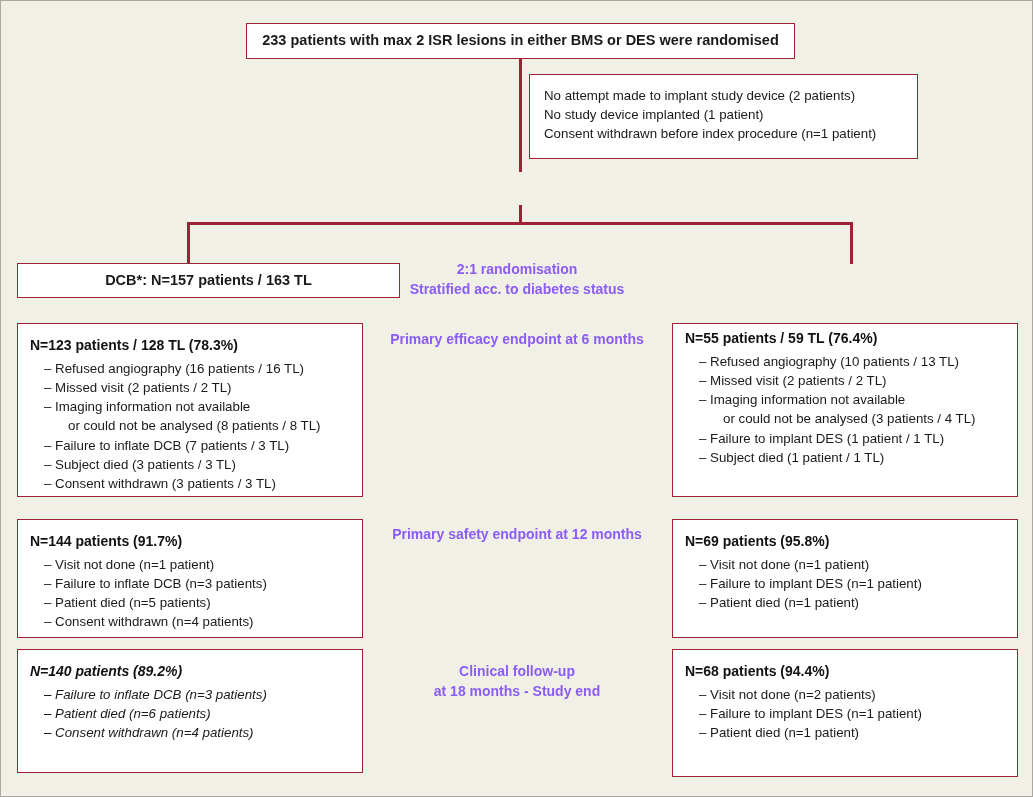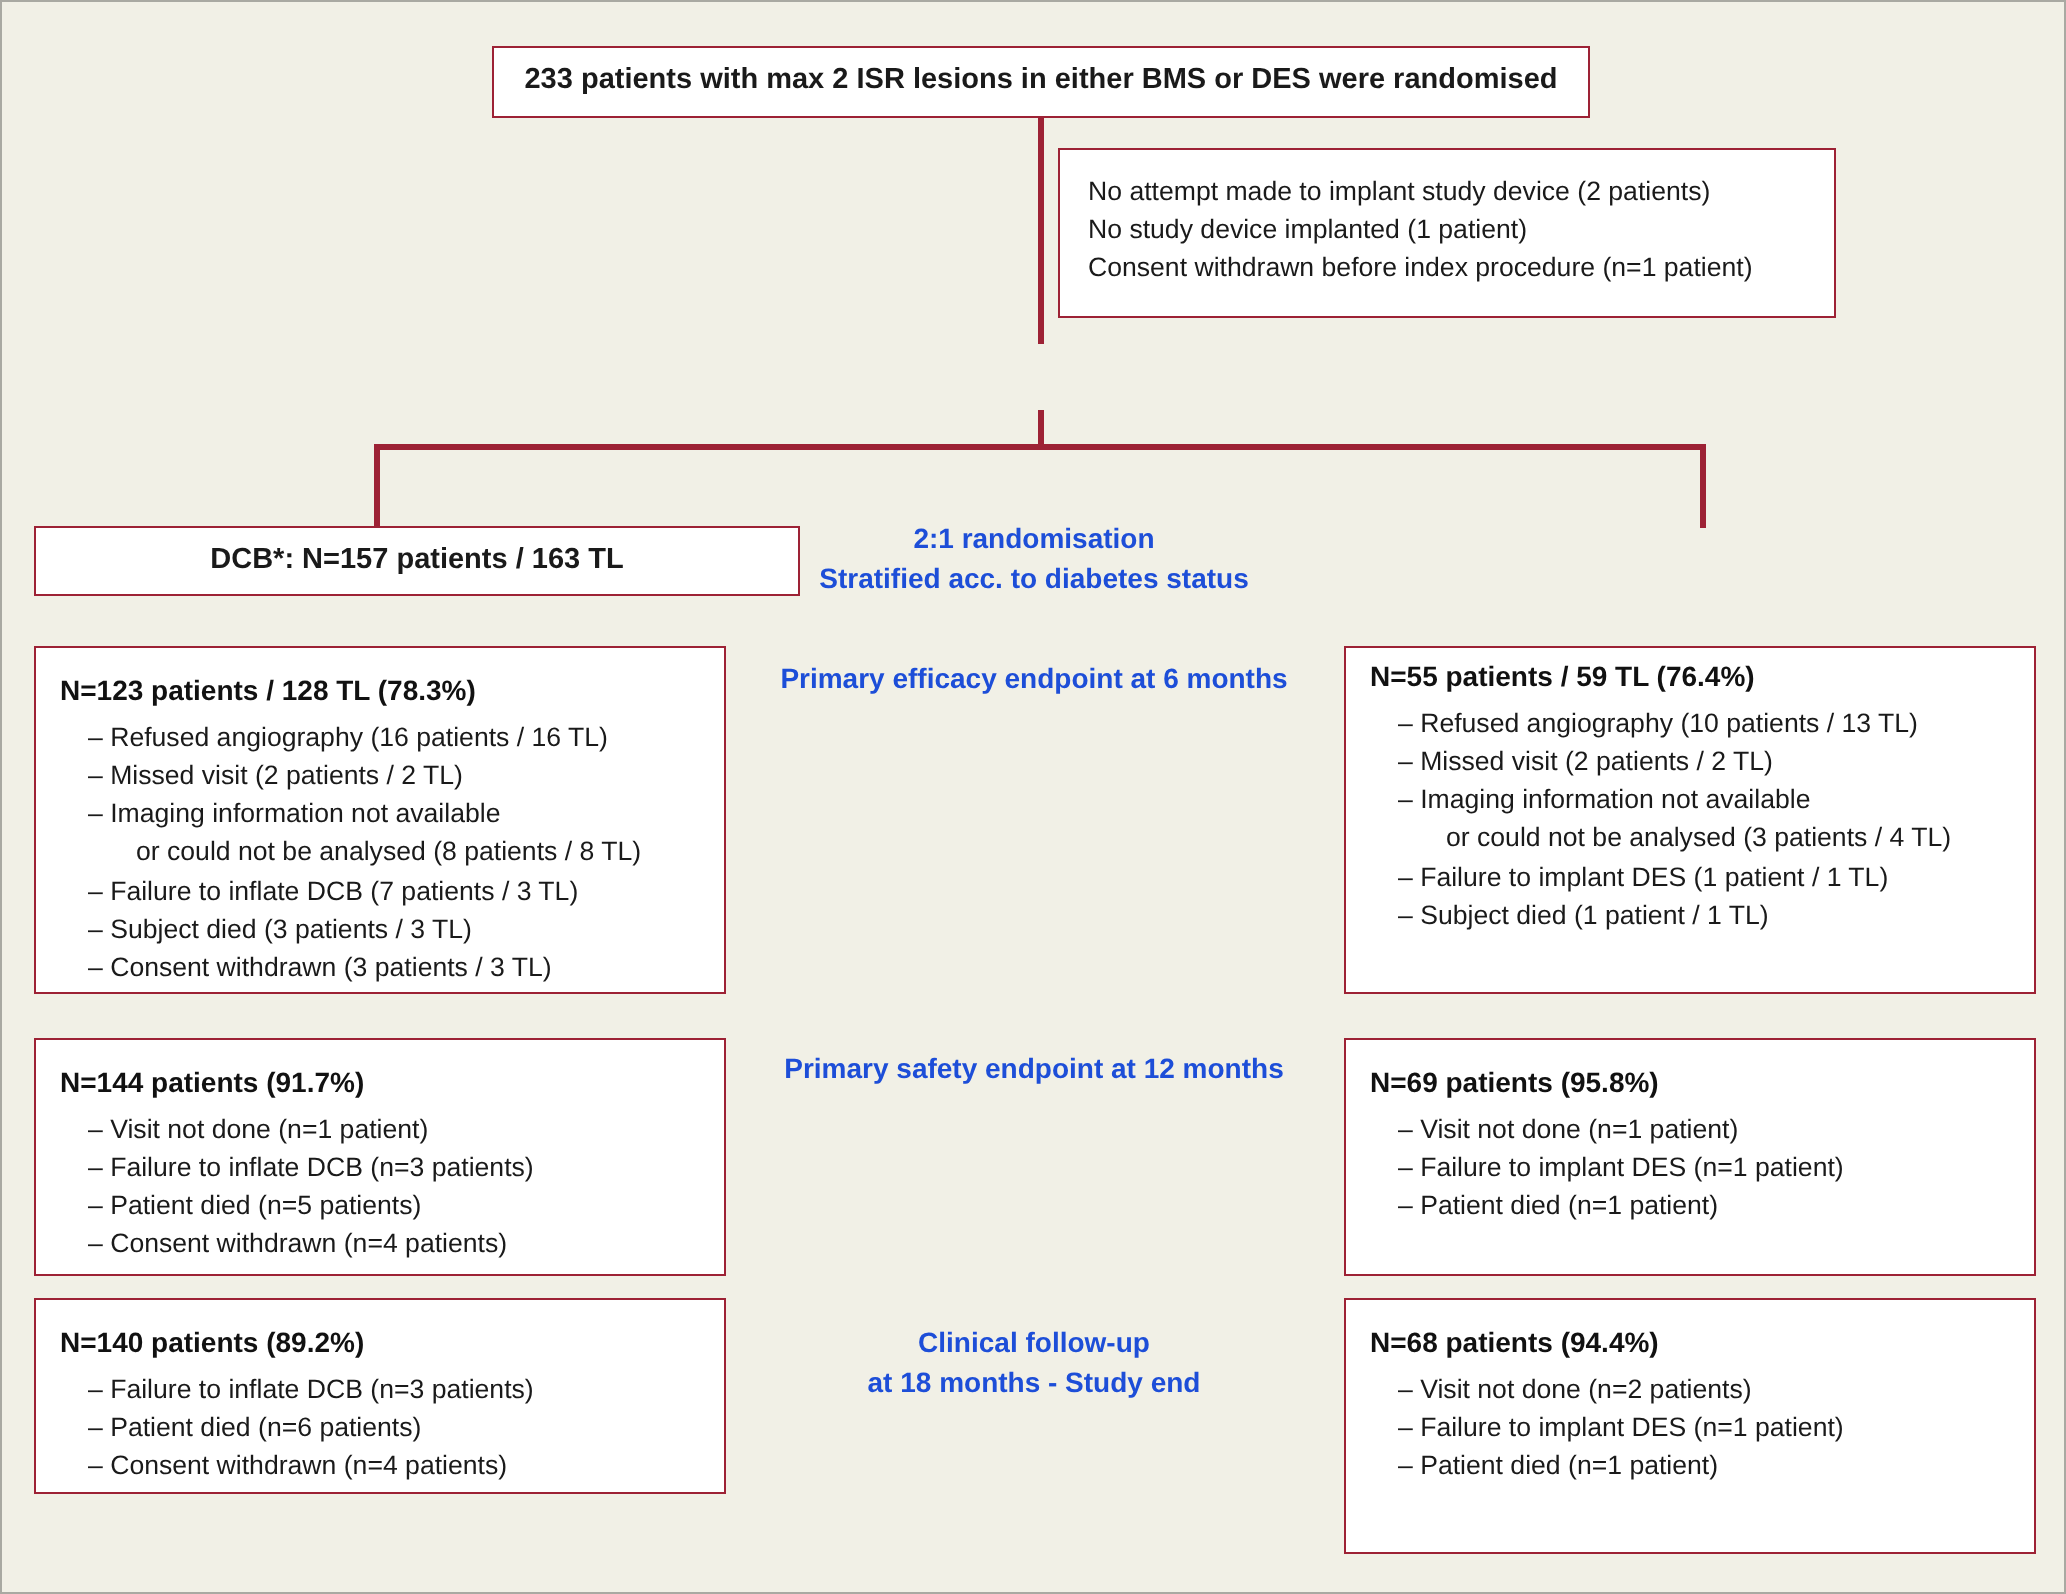--- a/index.html
+++ b/index.html
@@ -73,41 +73,41 @@
 
   #des-arm-box {
     left: 671px; top: 262px; width: 346px; height: 35px;
     display: flex; align-items: center; justify-content: center;
   }
 
   #dcb-6m-box  { left: 16px;  top: 322px; width: 346px; height: 174px; padding: 13px 10px 0 12px; }
   #des-6m-box  { left: 671px; top: 322px; width: 346px; height: 174px; padding: 6px 10px 0 12px; }
   #dcb-12m-box { left: 16px;  top: 518px; width: 346px; height: 119px; padding: 13px 10px 0 12px; }
   #des-12m-box { left: 671px; top: 518px; width: 346px; height: 119px; padding: 13px 10px 18px 12px; }
-  #dcb-18m-box { left: 16px;  top: 648px; width: 346px; height: 98px; padding: 13px 10px 0 12px; }
+  #dcb-18m-box { left: 16px;  top: 648px; width: 346px; height: 124px; padding: 13px 10px 0 12px; font-style: italic; }
   #des-18m-box { left: 671px; top: 648px; width: 346px; height: 128px; padding: 13px 10px 0 12px; }
 
   .sublist { margin: 4px 0 0 0; padding: 0; list-style: none; }
   .sublist li {
     font-size: 13.3px;
     color: #1a1a1a;
     line-height: 1.45;
     padding-left: 26px;
     text-indent: -12px;
     white-space: pre;
   }
   .sublist li .cont { display: block; text-indent: 0; padding-left: 12px; }
 
   
   .center-label {
     position: absolute;
     text-align: center;
     font-weight: bold;
     font-size: 14px;
-    color: #1d4ed8;
+    color: #8b5cf6;
     line-height: 1.45;
     z-index: 2;
   }
   #rand-label   { left: 366px; top: 258px; width: 300px; }
   #efficacy-label { left: 366px; top: 328px; width: 300px; }
   #safety-label   { left: 366px; top: 523px; width: 300px; }
   #followup-label { left: 366px; top: 660px; width: 300px; }
 
   
   .conn {

